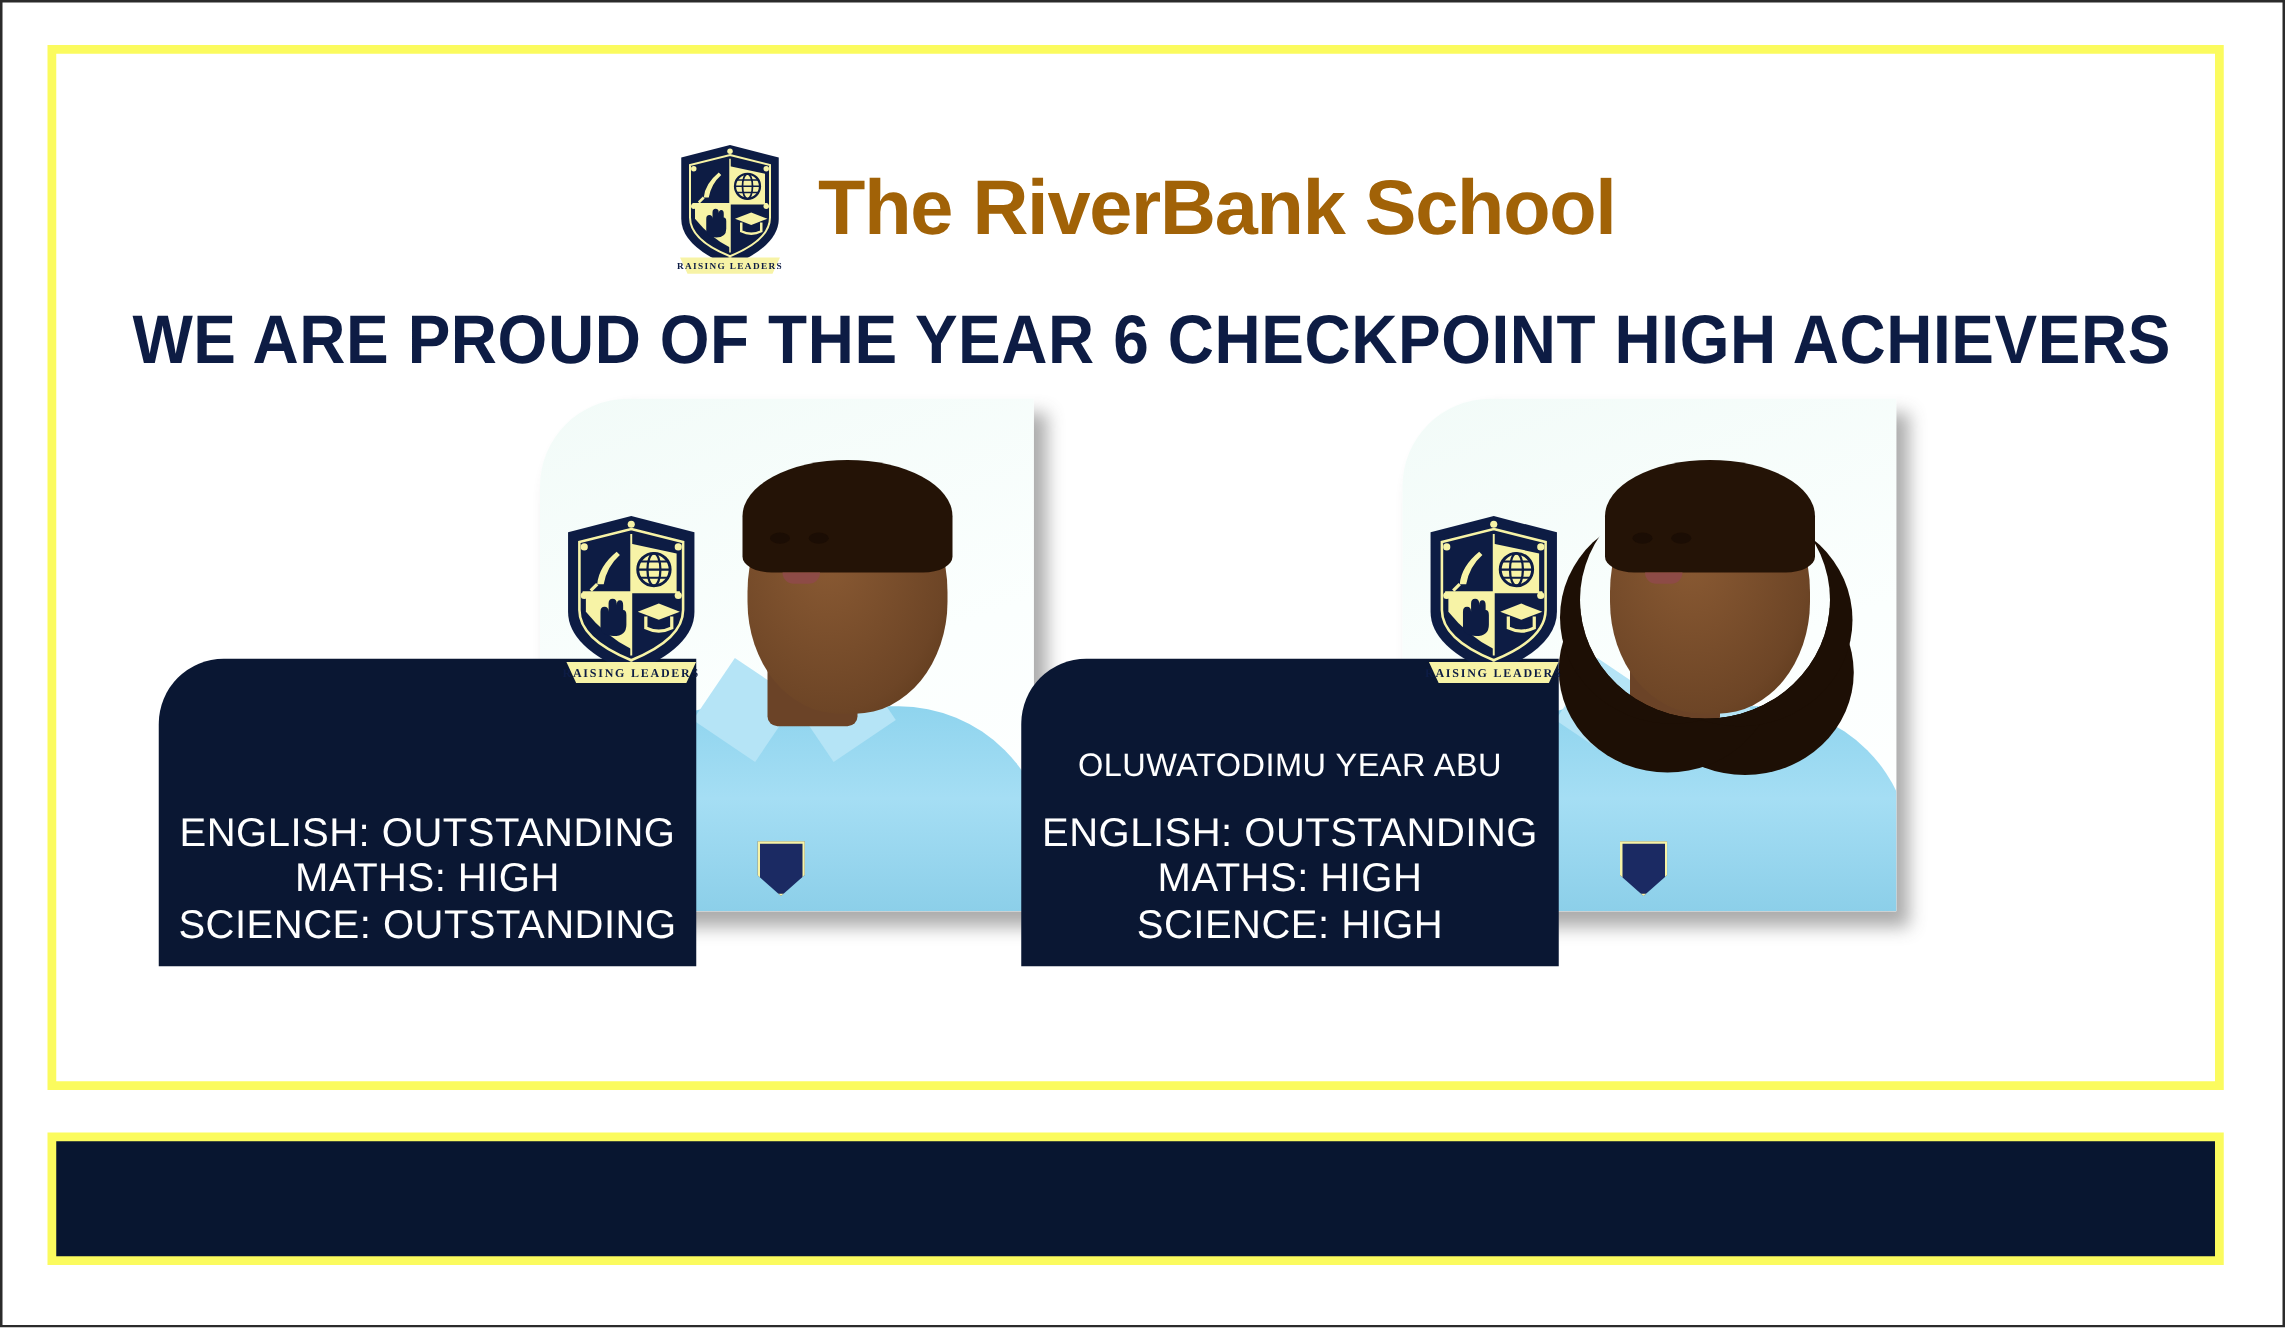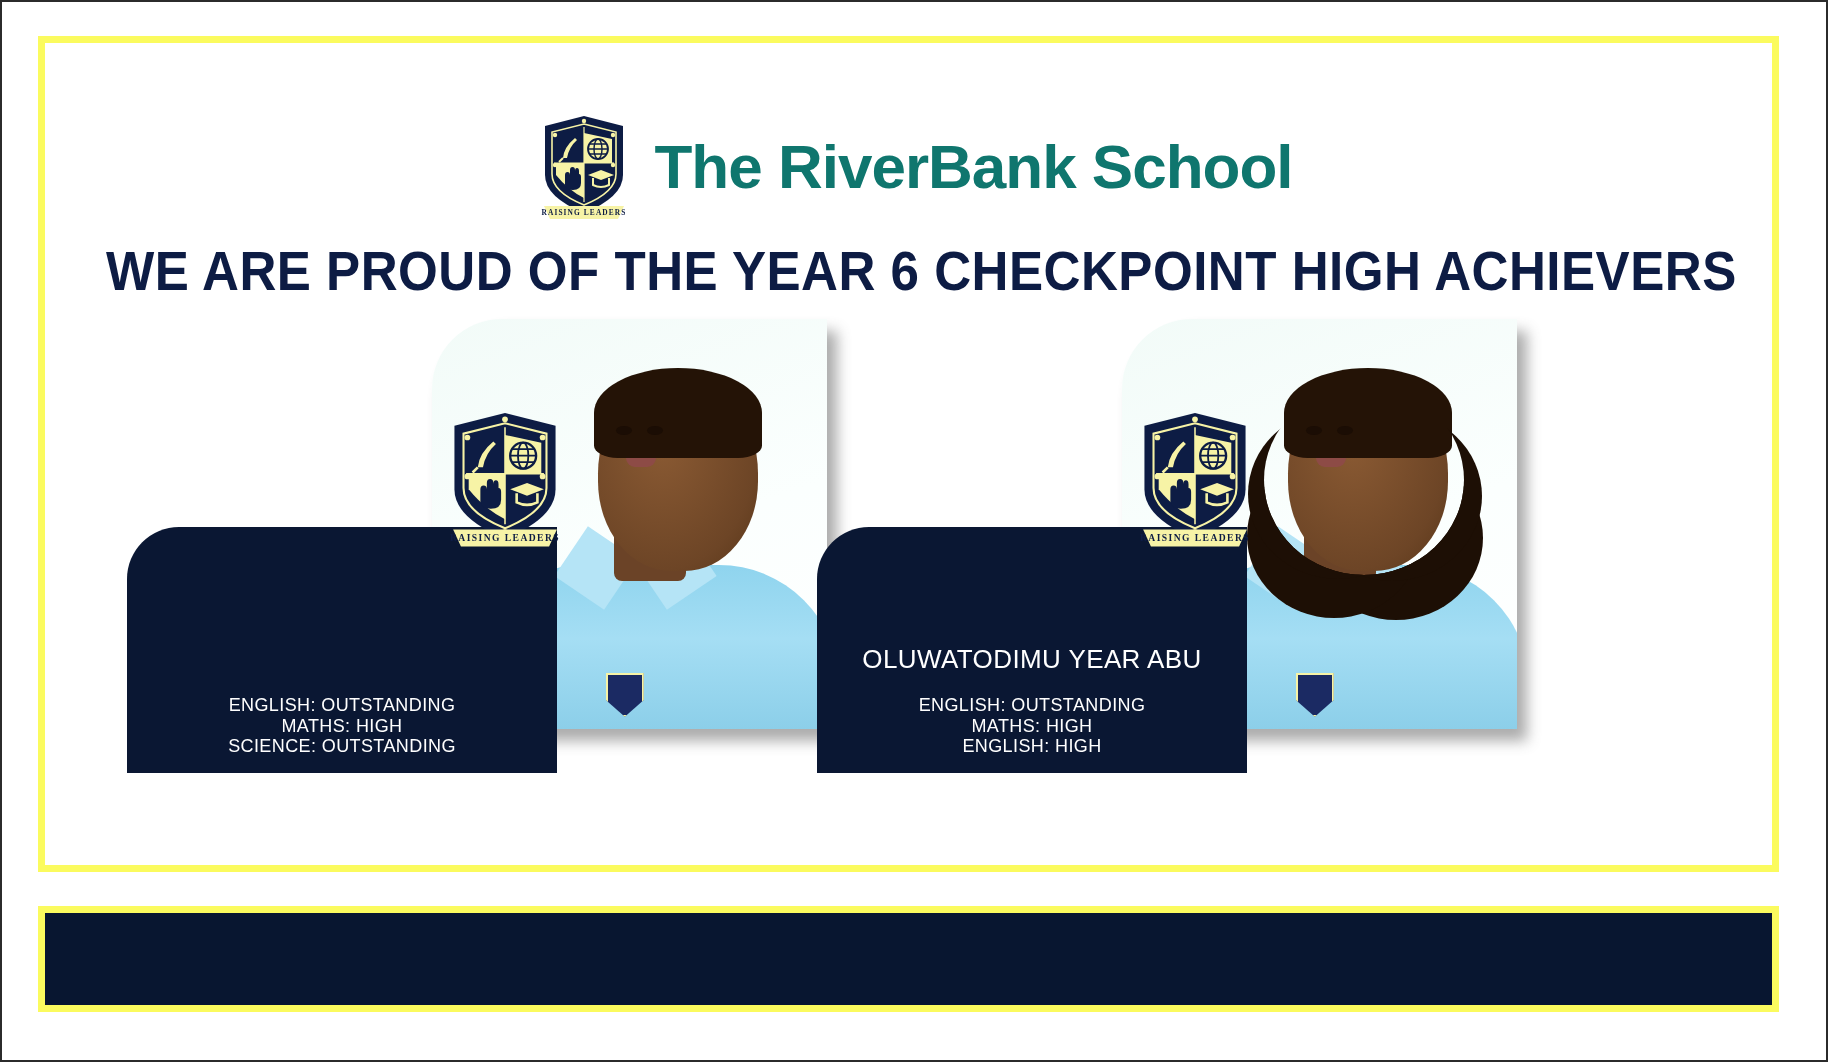--- a/index.html
+++ b/index.html
@@ -43,21 +43,21 @@
     left:0; top:70px;
     width:1741px;
     display:flex;
     align-items:center;
     justify-content:center;
     gap:24px;
   }
   .brand-name{
     font-size:62px;
     font-weight:bold;
-    color:#0f766e;
+    color:#a16207;
     letter-spacing:-1px;
     line-height:1;
     white-space:nowrap;
   }
 
   .headline{
     position:absolute;
     left:0; top:196px;
     width:1741px;
     text-align:center;
@@ -165,21 +165,21 @@
   .card-shield{
     position:absolute;
     right:-12px; top:-118px;
     width:128px; height:140px;
   }
   .student-name{
     font-size:26px; letter-spacing:0.4px;
     line-height:1.08; margin-bottom:10px;
     white-space:pre-line;
   }
-  .subject-line{ font-size:18px; line-height:1.14; letter-spacing:0.4px; }
+  .subject-line{ font-size:32px; line-height:1.14; letter-spacing:0.4px; }
   .spacer-gap{ height:12px; }
 </style>
 </head>
 <body>
 
 <div class="poster">
 
   <div class="yellow-frame">
 
     <div class="header">
@@ -314,21 +314,21 @@
               <circle cx="46" cy="95" r="2.2" fill="#f7f3a6"></circle>
               <path d="M6 93 L86 93 L80 106 L12 106 Z" fill="#f7f3a6"></path>
               <text x="46" y="102" text-anchor="middle" font-family="'Liberation Serif', serif" font-size="7.4" font-weight="bold" letter-spacing="1.1" fill="#0d1c44">RAISING LEADERS</text>
             </svg>
           </span>
 
           <div class="student-name">OLUWATODIMU YEAR ABU</div>
           <div class="spacer-gap"></div>
           <div class="subject-line">ENGLISH:  OUTSTANDING</div>
           <div class="subject-line">MATHS:  HIGH</div>
-          <div class="subject-line">ENGLISH:  HIGH</div>
+          <div class="subject-line">SCIENCE:  HIGH</div>
         </div>
       </div>
 
     </div>
   </div>
 
   <div class="yellow-bottom-strip"></div>
   <div class="bottom-navy"></div>
 
 </div>

